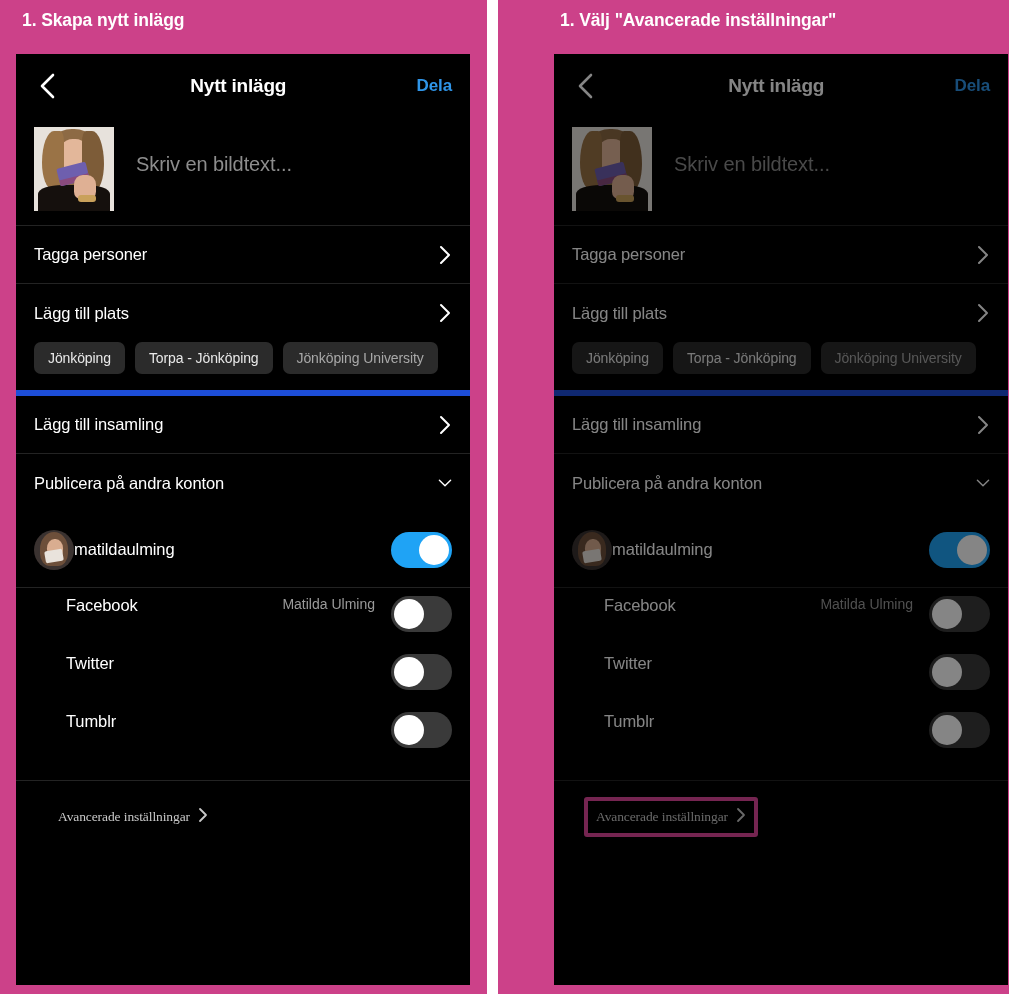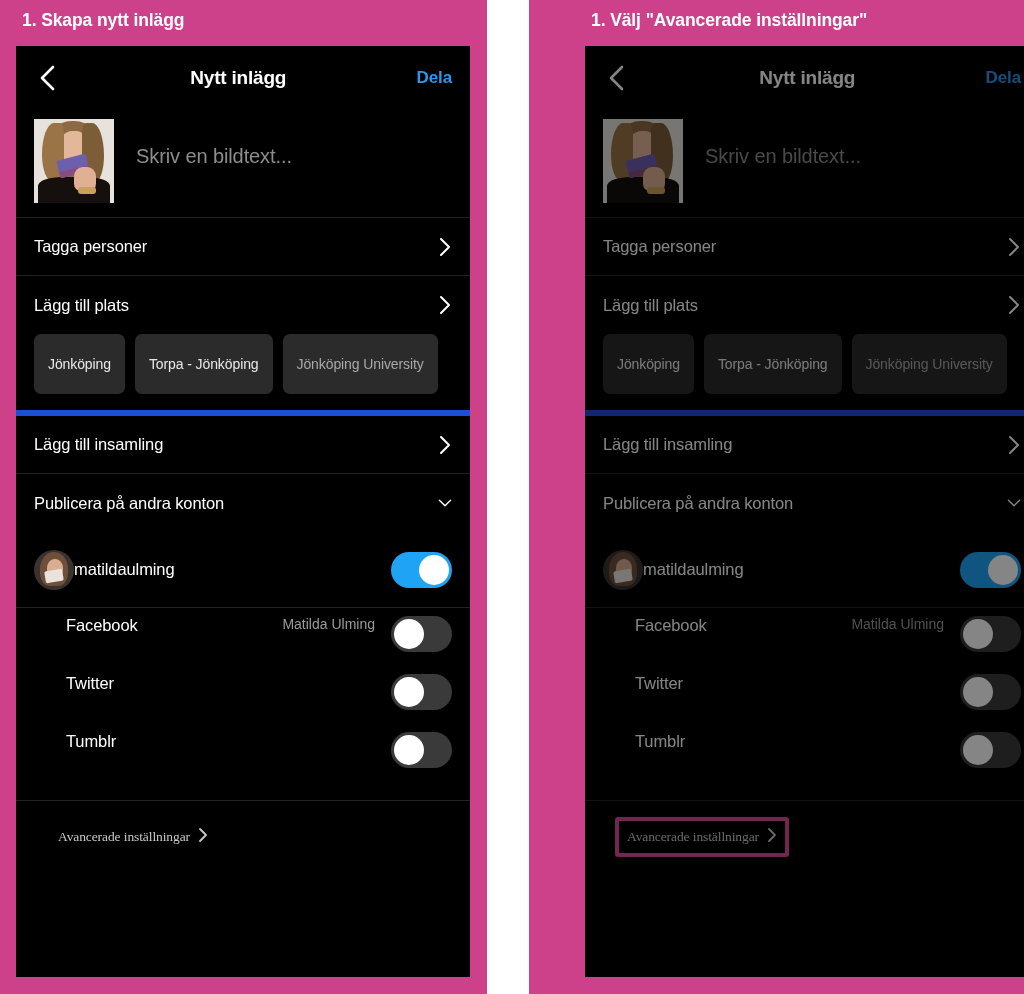--- a/index.html
+++ b/index.html
@@ -12,21 +12,21 @@
     height: 994px;
     background: #ffffff;
     font-family: "Liberation Sans", sans-serif;
     overflow: hidden;
   }
   .board {
     position: relative;
     width: 1024px;
     height: 994px;
     display: flex;
-    gap: 42px;
+    gap: 11px;
   }
   
   .panel {
     position: relative;
     width: 487px;
     height: 994px;
     background: #cc4189;
     box-sizing: border-box;
     flex: 0 0 487px;
   }
@@ -43,21 +43,21 @@
     font-size: 17.5px;
     font-weight: bold;
     letter-spacing: -0.1px;
     white-space: nowrap;
   }
   .panel.right .panel-title { left: 62px; }
 
   
   .phone {
     position: absolute;
-    top: 46px;
+    top: 54px;
     left: 16px;
     width: 454px;
     height: 931px;
     background: #000000;
     overflow: hidden;
   }
   .panel.right .phone { left: 56px; }
   .phone-inner { width: 454px; }
   .panel.right .phone-inner {
     opacity: 0.52;
@@ -183,21 +183,21 @@
     display: flex;
     gap: 10px;
     padding: 0 18px 16px 18px;
     overflow: hidden;
   }
   .chip {
     background: #2b2b2b;
     color: #e9e9e9;
     font-size: 14px;
     letter-spacing: -0.1px;
-    padding: 22px 14px;
+    padding: 8px 14px;
     border-radius: 7px;
     white-space: nowrap;
     flex: 0 0 auto;
   }
   .chip.faded { color: #a8a8a8; }
 
   
   .account-row {
     display: flex;
     align-items: center;

